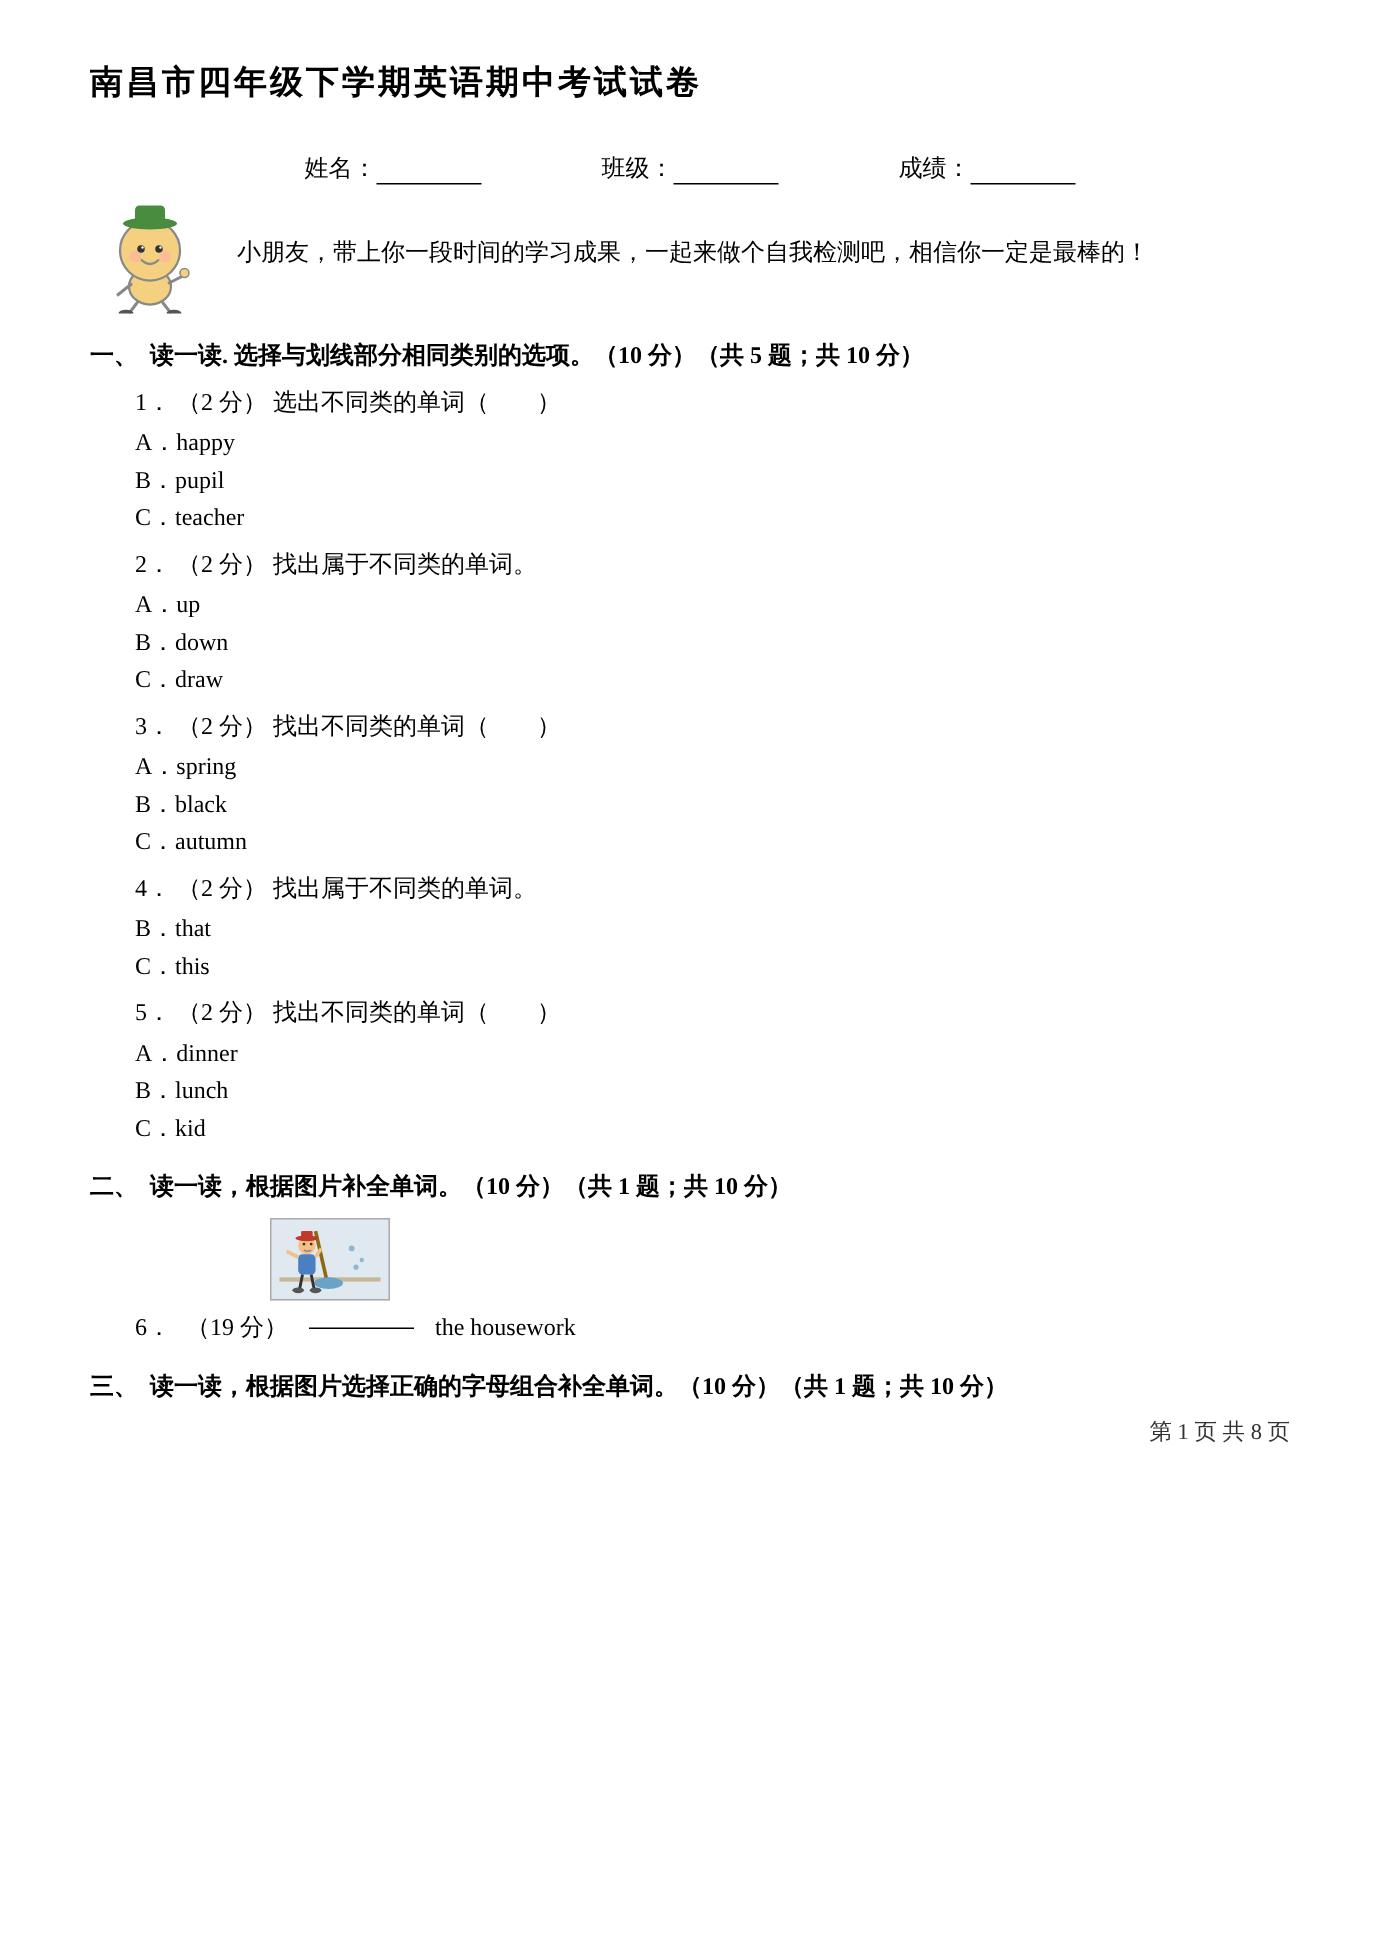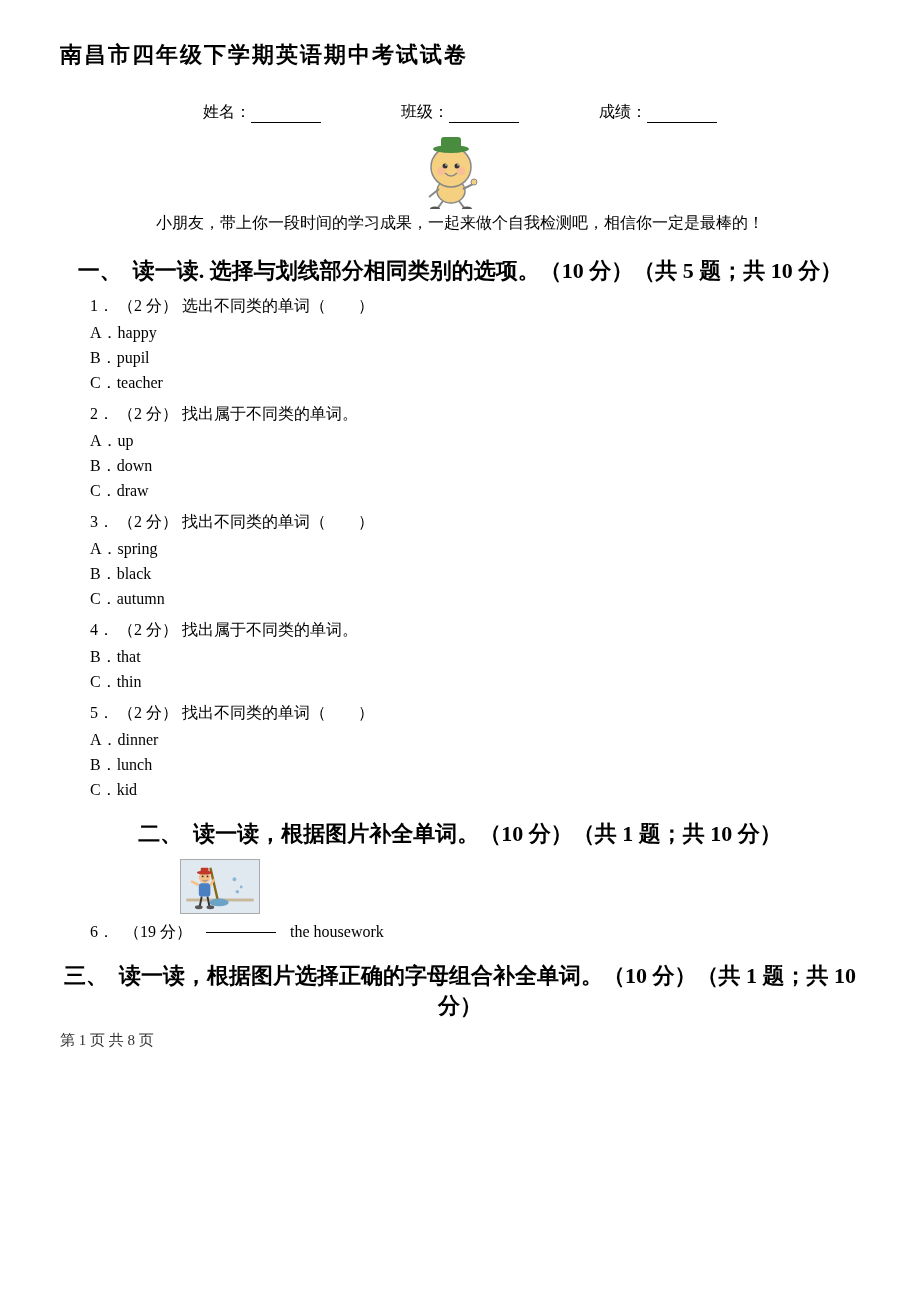--- a/index.html
+++ b/index.html
@@ -36,52 +36,50 @@
     .info-item .underline {
       display: inline-block;
       border-bottom: 1px solid #000;
       width: 70px;
       vertical-align: bottom;
     }
     .header-section {
       display: flex;
       align-items: center;
       margin-bottom: 18px;
-      flex-direction: column;
     }
     .mascot {
       width: 80px;
       height: 80px;
       margin-right: 18px;
       flex-shrink: 0;
       position: relative;
     }
     .welcome-text {
       font-size: 16px;
       line-height: 1.8;
       flex: 1;
     }
     .section-header {
-      font-size: 22px;
+      font-size: 16px;
       font-weight: bold;
       margin: 18px 0 10px 0;
       color: #000;
-      text-align: center;
     }
     .question-block {
       margin: 10px 0 6px 30px;
       font-size: 16px;
     }
     .option {
       margin: 4px 0 4px 30px;
       font-size: 16px;
       font-family: "Times New Roman", serif;
     }
     .page-footer {
-      text-align: left;
+      text-align: right;
       font-size: 15px;
       color: #333;
     }
     .q6-row {
       display: flex;
       align-items: center;
       gap: 10px;
       margin: 8px 0 8px 30px;
       font-size: 16px;
     }
@@ -206,21 +204,21 @@
   <div class="option">C．<span>autumn</span></div>
 </div>
 
 <div id="q4">
   <div class="question-block">
     <span>4．</span>
     <span>（2 分）</span>
     <span>找出属于不同类的单词。</span>
   </div>
   <div class="option">B．<span>that</span></div>
-  <div class="option">C．<span>thin</span></div>
+  <div class="option">C．<span>this</span></div>
 </div>
 
 <div id="q5">
   <div class="question-block">
     <span>5．</span>
     <span>（2 分）</span>
     <span>找出不同类的单词（　　）</span>
   </div>
   <div class="option">A．<span>dinner</span></div>
   <div class="option">B．<span>lunch</span></div>

